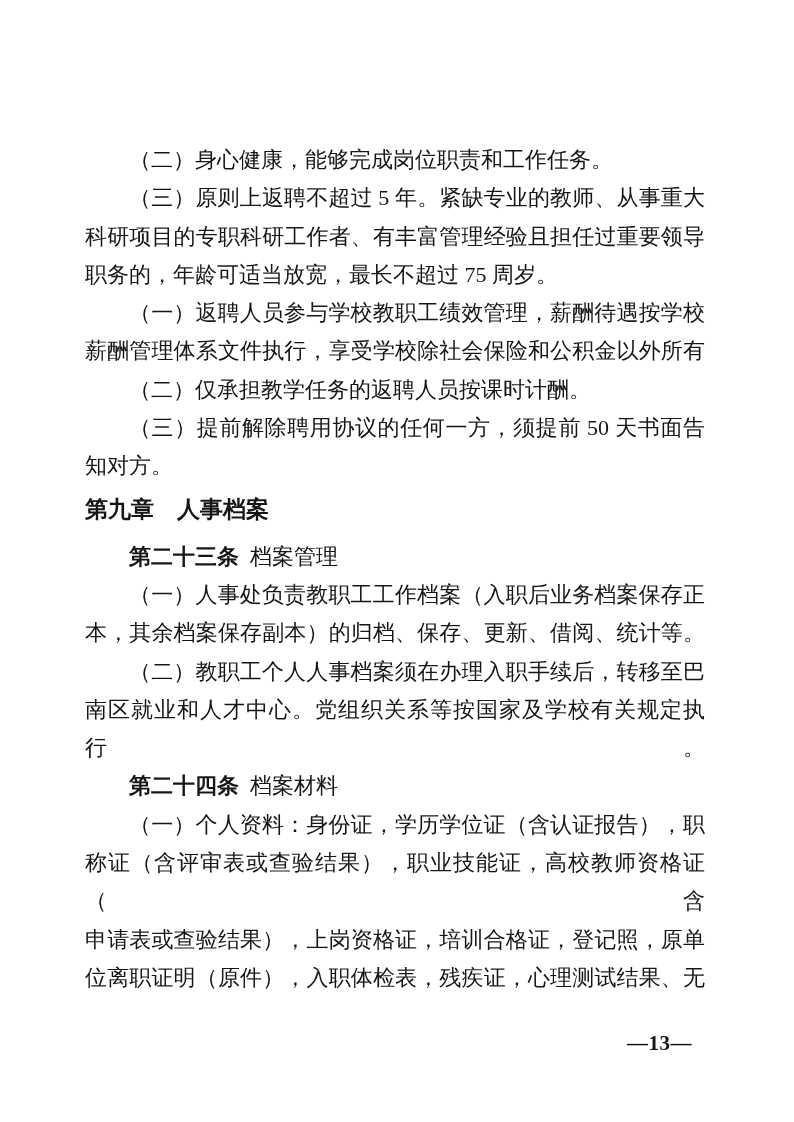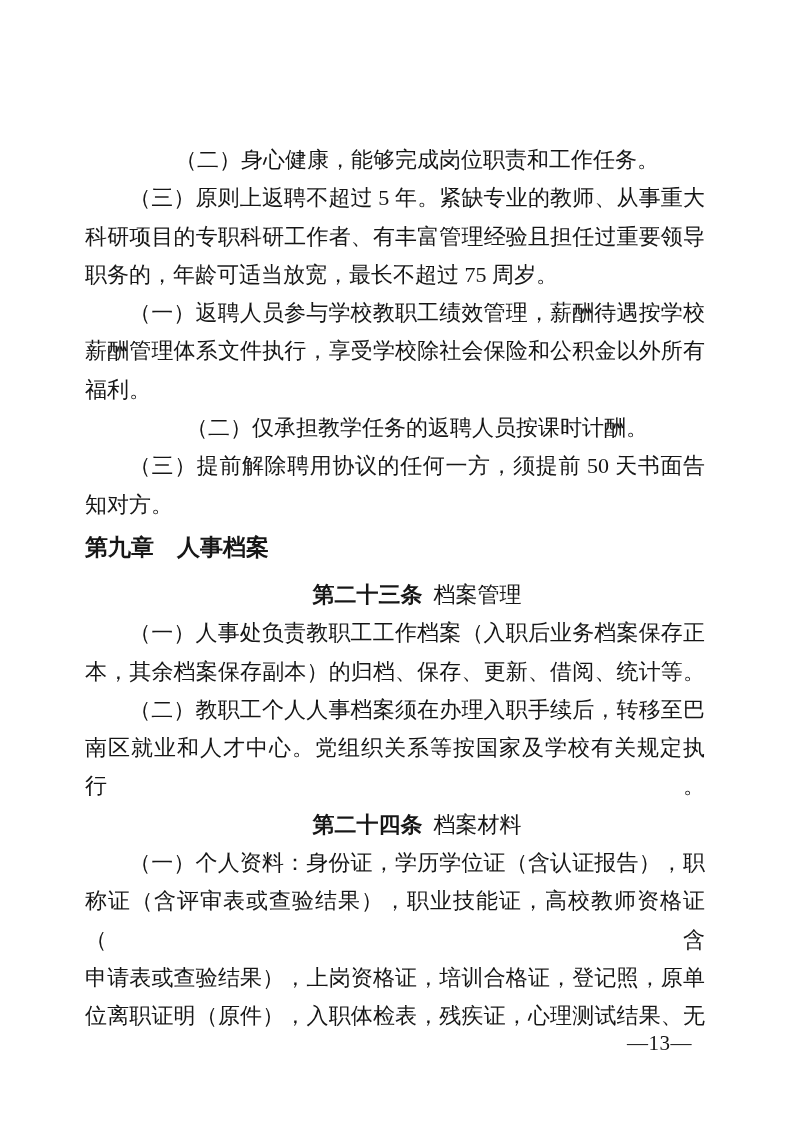--- a/index.html
+++ b/index.html
@@ -24,21 +24,21 @@
     width: 620px;
     font-size: 22px;
     line-height: 38.3px;
   }
   .line { min-height: 38.3px; white-space: nowrap; }
   .line.fill {
     white-space: normal;
     text-align: justify;
     text-align-last: justify;
   }
-  .line.indent { text-indent: 44px; text-align: center; }
+  .line.indent { text-indent: 44px; }
   .article .art-num {
     font-weight: bold;
     margin-right: 11px;
   }
   .chapter {
     font-family: "Liberation Sans", "DejaVu Sans", sans-serif;
     font-weight: bold;
     font-size: 23px;
     line-height: 38px;
     margin-top: 4px;
@@ -46,37 +46,37 @@
     white-space: nowrap;
   }
   .page-number {
     position: absolute;
     left: 627px;
     top: 1030px;
     font-size: 21px;
     line-height: 26px;
     letter-spacing: 0.5px;
     color: #161616;
+    font-weight: bold;
   }
 </style>
 </head>
 <body>
 
 <div class="page">
   <div class="doc">
 
     <div class="line indent">（二）身心健康，能够完成岗位职责和工作任务。</div>
     <div class="line indent fill">（三）原则上返聘不超过 5 年。紧缺专业的教师、从事重大</div>
     <div class="line fill">科研项目的专职科研工作者、有丰富管理经验且担任过重要领导</div>
     <div class="line">职务的，年龄可适当放宽，最长不超过 75 周岁。</div>
 
 
     <div class="line indent fill">（一）返聘人员参与学校教职工绩效管理，薪酬待遇按学校</div>
     <div class="line fill">薪酬管理体系文件执行，享受学校除社会保险和公积金以外所有</div>
-    <div class="line">福利。</div>
     <div class="line indent">（二）仅承担教学任务的返聘人员按课时计酬。</div>
     <div class="line indent fill">（三）提前解除聘用协议的任何一方，须提前 50 天书面告</div>
     <div class="line">知对方。</div>
 
     <div class="chapter">第九章　人事档案</div>
 
     <div class="line indent article">
       <span class="art-num">第二十三条</span><span>档案管理</span>
     </div>
 

